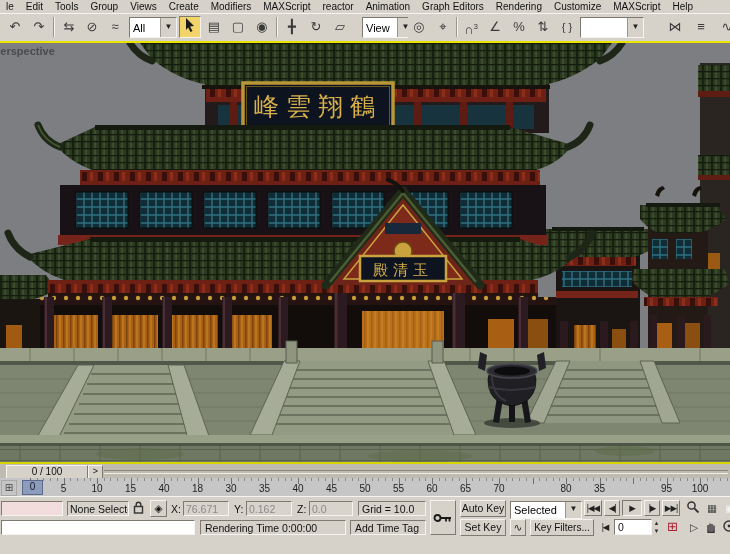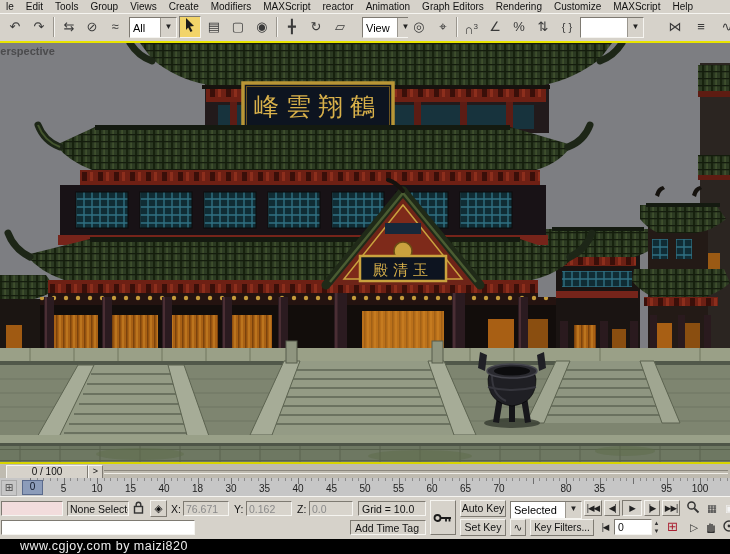--- a/index.html
+++ b/index.html
@@ -568,20 +568,21 @@
     <div class="sb" style="left:686px;top:3px;width:16px;height:16px">
       <svg width="14" height="14" viewBox="0 0 14 14">
         <circle cx="5.5" cy="5.5" r="3.6" fill="none" stroke="#333" stroke-width="1.5"></circle>
           <path d="M8.3,8.3 L12.5,12.5" stroke="#333" stroke-width="1.8"></path>
       </svg>
     </div>
     <div class="sb btnlbl" style="left:704px;top:3px;width:16px;height:16px;line-height:16px;color:#444">▦</div>
     <div class="sb btnlbl" style="left:722px;top:3px;width:16px;height:16px;line-height:16px;color:#f4f4f4">▣</div>
 
     <div class="sb sunk" style="left:1px;top:23px;width:194px;height:15px;background:#fff"></div>
+    <div class="sb sunk" style="left:200px;top:23px;width:146px;height:15px;padding:1px 4px;background:#d6d2ca">Rendering Time  0:00:00</div>
     <div class="sb sunk" style="left:350px;top:23px;width:76px;height:15px;padding:1px 4px;background:#d6d2ca">Add Time Tag</div>
     <div class="sb raisedb btnlbl" style="left:460px;top:22px;width:46px;height:17px;line-height:15px">Set Key</div>
     <div class="sb raisedb btnlbl" style="left:510px;top:22px;width:16px;height:17px;line-height:15px">∿</div>
     <div class="sb raisedb btnlbl" style="left:530px;top:22px;width:64px;height:17px;line-height:15px;font-size:10px">Key Filters...</div>
     <div class="sb pb" style="left:598px;top:23px;width:14px;height:15px;line-height:15px">|◀</div>
     <div class="sb sunk" style="left:614px;top:22px;width:38px;height:16px;background:#fff;padding:1px 3px">0</div>
     <div class="sb" style="left:652px;top:22px;width:9px;height:16px;font-size:6px;line-height:8px;text-align:center;color:#333">▲<br>▼</div>
     <div class="sb btnlbl" style="left:664px;top:22px;width:17px;height:17px;line-height:16px;color:#a23;font-size:13px">⊞</div>
     <div class="sb btnlbl" style="left:686px;top:22px;width:16px;height:16px;line-height:16px;color:#333">▷</div>
     <div class="sb" style="left:704px;top:22px;width:16px;height:16px">
@@ -591,17 +592,14 @@
       </svg>
     </div>
     <div class="sb" style="left:722px;top:22px;width:16px;height:16px">
       <svg width="14" height="14" viewBox="0 0 14 14">
         <circle cx="7" cy="7" r="5" fill="none" stroke="#333" stroke-width="1.4"></circle>
           <circle cx="7" cy="7" r="1.4" fill="#333"></circle>
       </svg>
     </div>
   </div>
 
-  <div class="watermark">
-    <span>www.cgjoy.com by maizi820</span>
-  </div>
 
 </div>
 
 </body></html>

